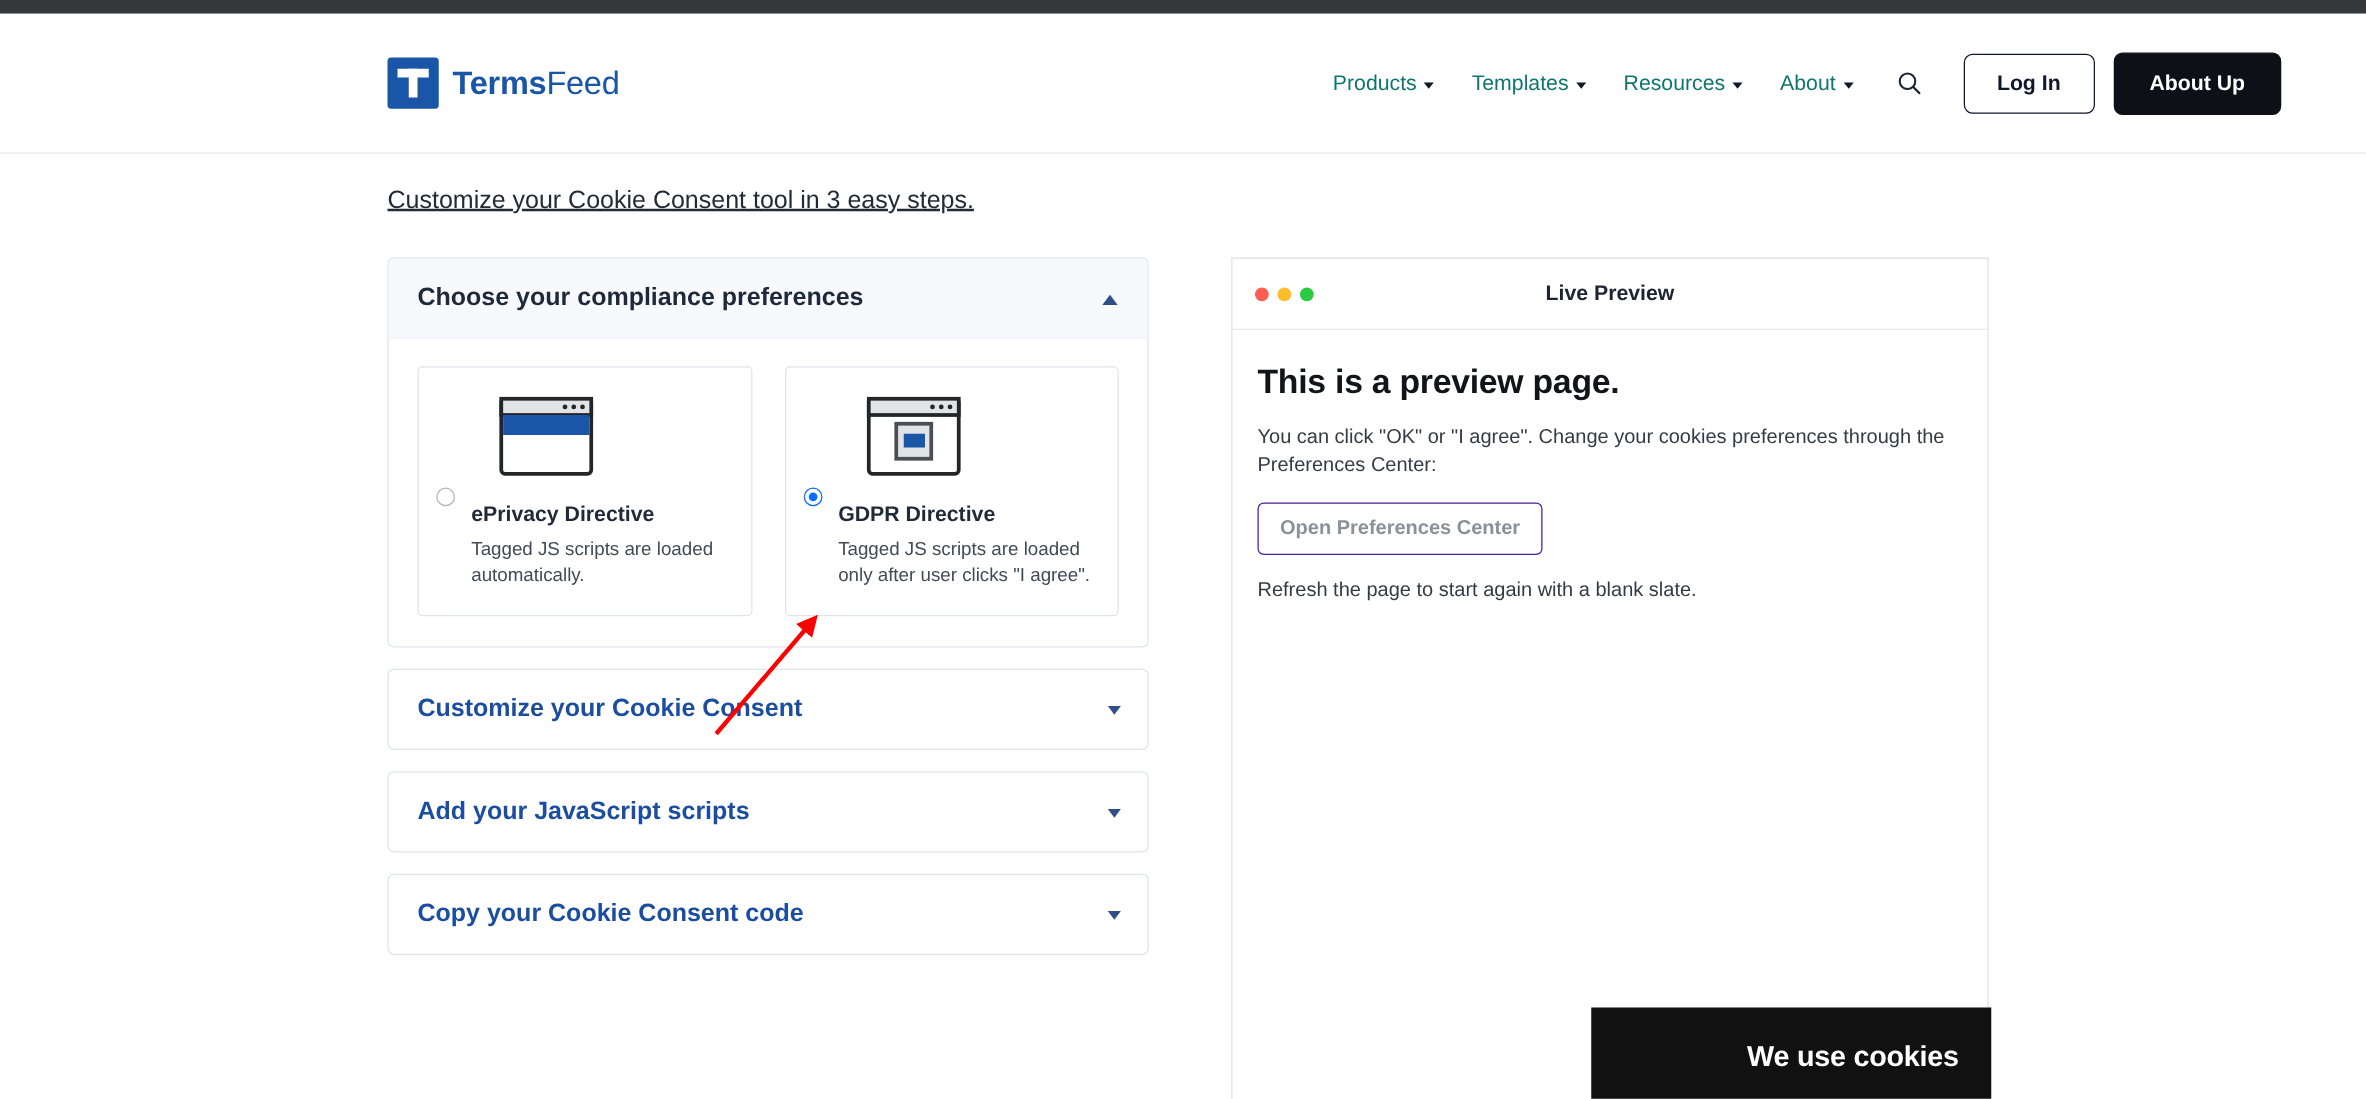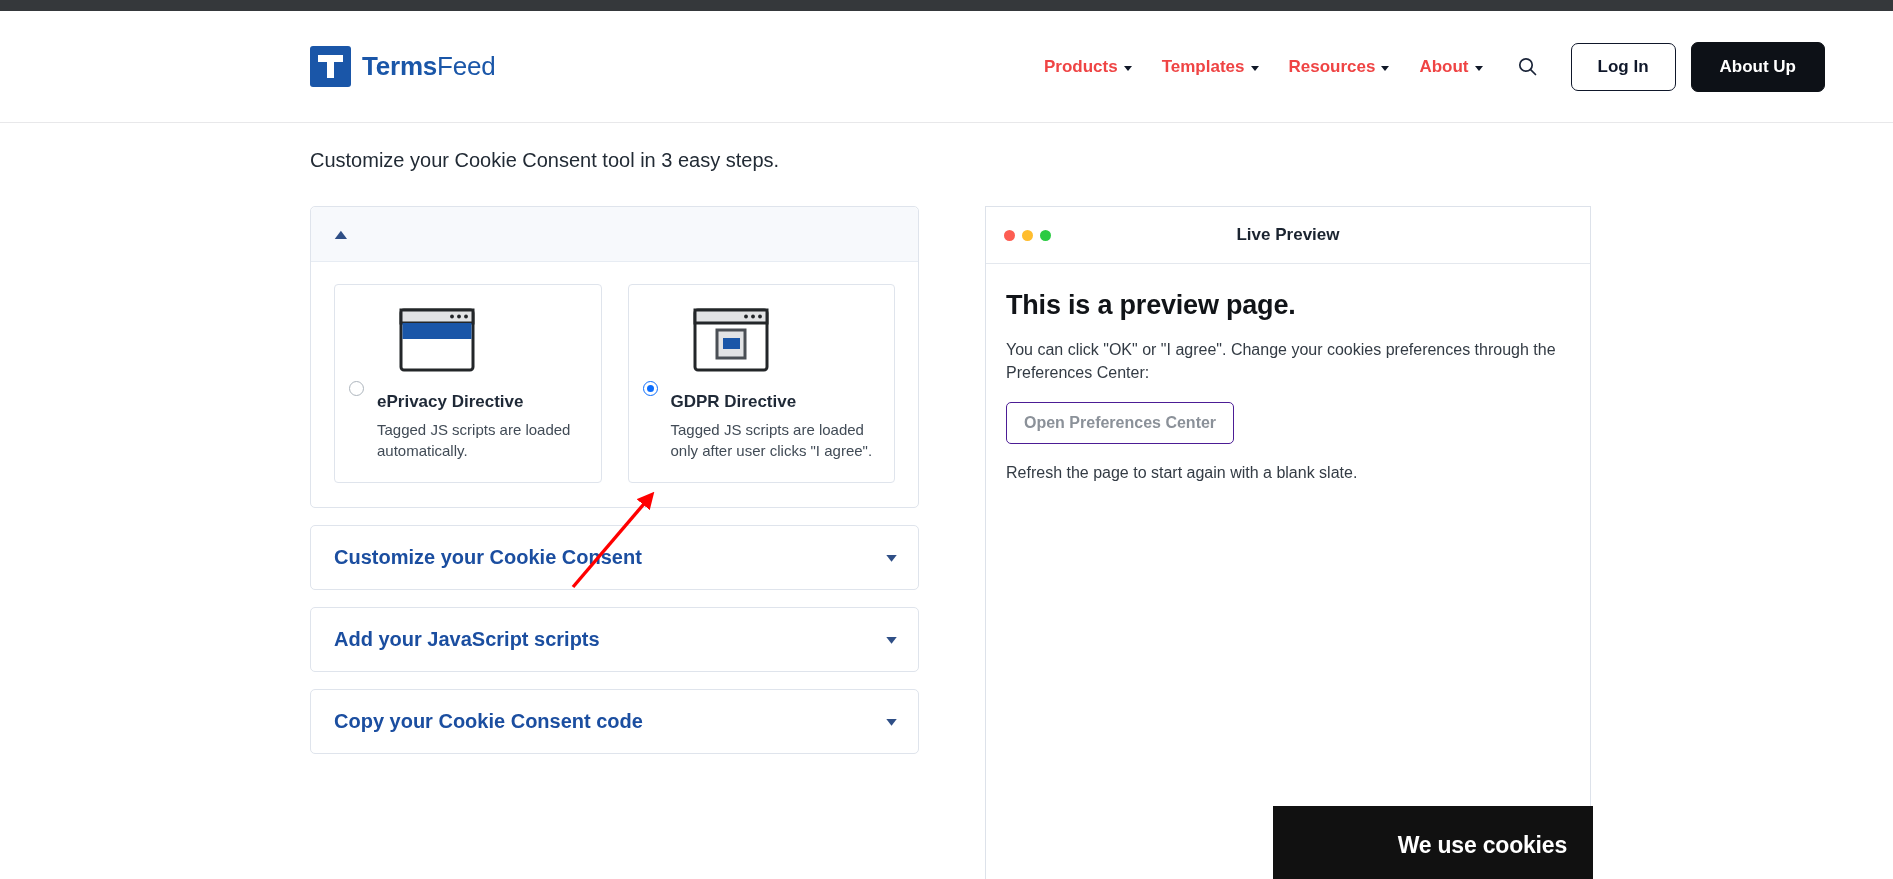--- a/index.html
+++ b/index.html
@@ -65,22 +65,22 @@
   .logo-text .light { font-weight: normal; }
 
   .nav {
     margin-left: auto;
     display: flex;
     align-items: center;
     gap: 0;
   }
   .nav-item {
     font-size: 17px;
-    font-weight: bold;
-    color: #ef4444;
+    font-weight: normal;
+    color: #0f766e;
     padding: 0 15px;
     display: flex;
     align-items: center;
     gap: 6px;
     cursor: pointer;
     white-space: nowrap;
   }
   .chev {
     display: inline-block;
     width: 0; height: 0;
@@ -122,20 +122,21 @@
   
   .page {
     position: relative;
     height: 776px;
   }
   .intro {
     position: absolute;
     left: 310px; top: 26px;
     font-size: 20px;
     color: #222b35;
+    text-decoration: underline;
   }
 
   
   .left-col {
     position: absolute;
     left: 310px; top: 83px;
     width: 609px;
   }
   .acc {
     border: 1px solid #dfe4ec;
@@ -346,20 +347,21 @@
 </div>
 
 <div class="page">
 
   <div class="intro">Customize your Cookie Consent tool in 3 easy steps.</div>
 
   <div class="left-col">
 
     <div class="acc open">
       <div class="acc-head">
+        <span class="acc-title">Choose your compliance preferences</span>
         <span class="acc-arrow">▲</span>
       </div>
       <div class="acc-body">
 
         <div class="opt-card">
           <span class="radio"></span>
           <svg class="opt-icon" viewBox="0 0 76 64">
             <rect x="2" y="2" width="72" height="60" rx="3" fill="#ffffff" stroke="#232629" stroke-width="3"></rect>
             <rect x="2" y="2" width="72" height="13" fill="#e2e3e5" stroke="#232629" stroke-width="3"></rect>
             <circle cx="53" cy="8.5" r="1.9" fill="#232629"></circle>

